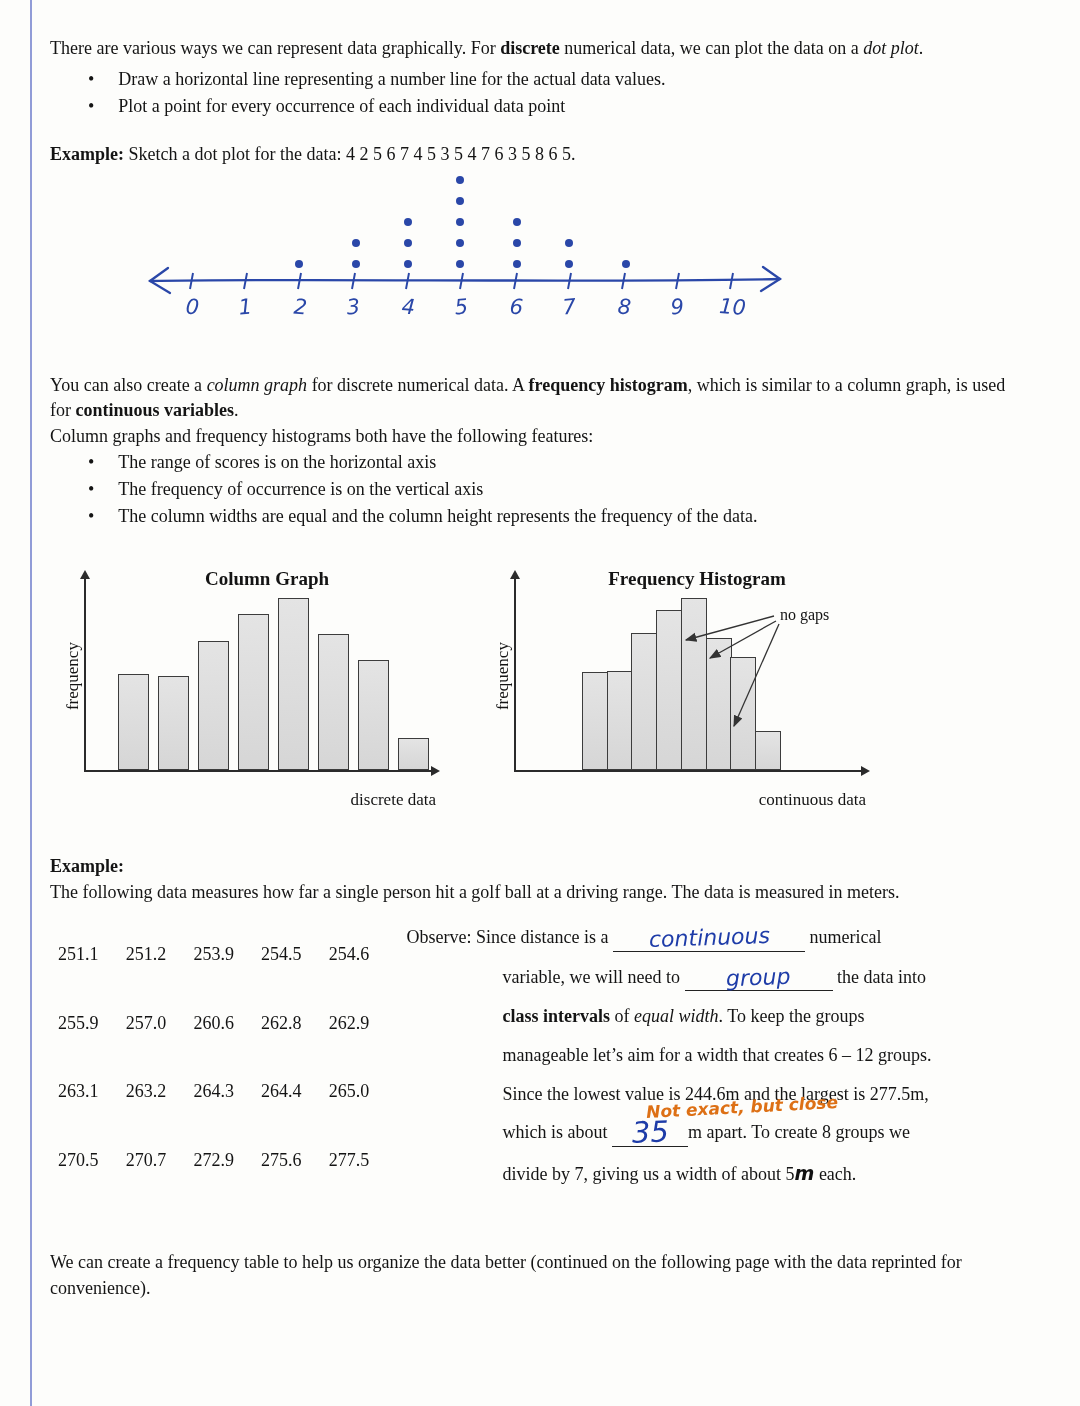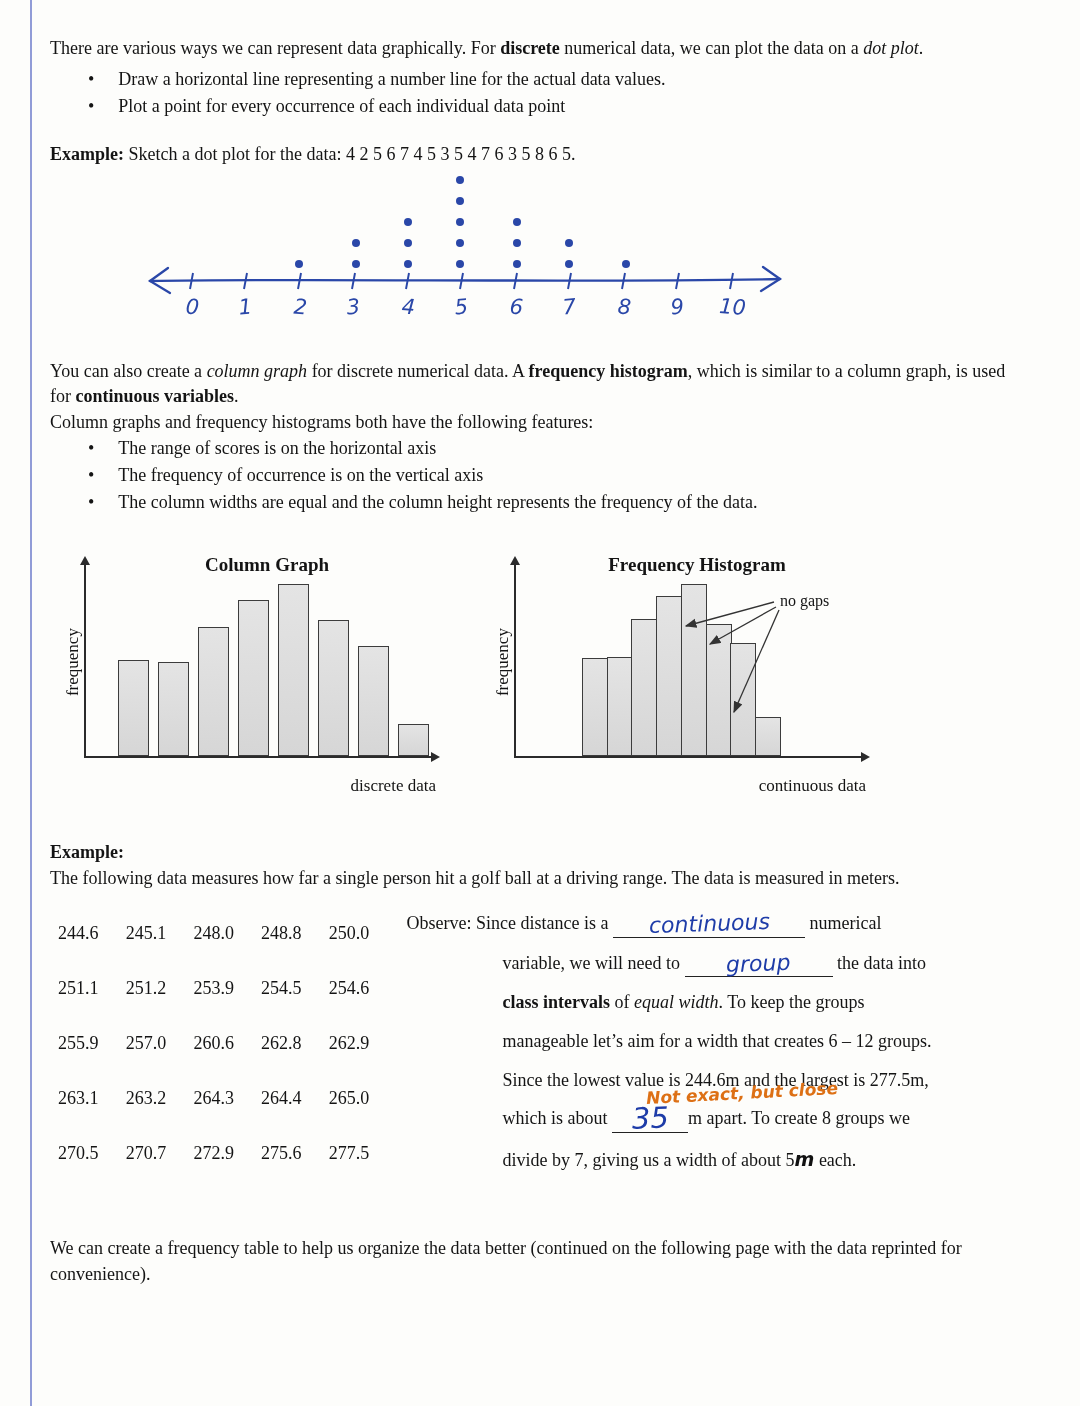--- a/index.html
+++ b/index.html
@@ -15,21 +15,21 @@
   .ital { font-style:italic; }
   .para { margin-bottom:4px; }
   .bullet { display:flex; margin-left:38px; line-height:1.5; }
   .bullet::before { content:"•"; margin-right:24px; }
   .example-line { margin-top:22px; }
 
   
   .dotplot-wrap { margin:8px 0 2px 78px; }
 
   
-  .para2 { margin-top:26px; }
+  .para2 { margin-top:40px; }
   .features { }
 
   
   .charts-row { margin-top:34px; margin-left:2px; display:flex; gap:30px; }
   .chart { position:relative; width:400px; height:248px; }
   .chart .title { position:absolute; top:2px; left:55px; width:320px; text-align:center; font-weight:bold; font-size:19px; }
   .chart .ylabel { position:absolute; left:-24px; top:100px; width:90px; text-align:center; transform:rotate(-90deg); font-size:17px; }
   .yaxis { position:absolute; left:32px; bottom:40px; width:2px; height:198px; background:#2b2b2b; }
   .yaxis::before { content:""; position:absolute; top:-9px; left:-4px; border:5px solid transparent; border-bottom:9px solid #2b2b2b; }
   .xaxis { position:absolute; left:32px; bottom:40px; height:2px; width:352px; background:#2b2b2b; }
@@ -196,27 +196,20 @@
 <div class="example2">
   <p><span class="bold">Example:</span></p>
   <p>The following data measures how far a single person hit a golf ball at a driving range. The data is measured in meters.</p>
 </div>
 
 <div class="data-row">
 
   <table class="golf">
     <tbody>
         <tr>
-          <td>244.6</td>
-          <td>245.1</td>
-          <td>248.0</td>
-          <td>248.8</td>
-          <td>250.0</td>
-        </tr>
-        <tr>
           <td>251.1</td>
           <td>251.2</td>
           <td>253.9</td>
           <td>254.5</td>
           <td>254.6</td>
         </tr>
         <tr>
           <td>255.9</td>
           <td>257.0</td>
           <td>260.6</td>

